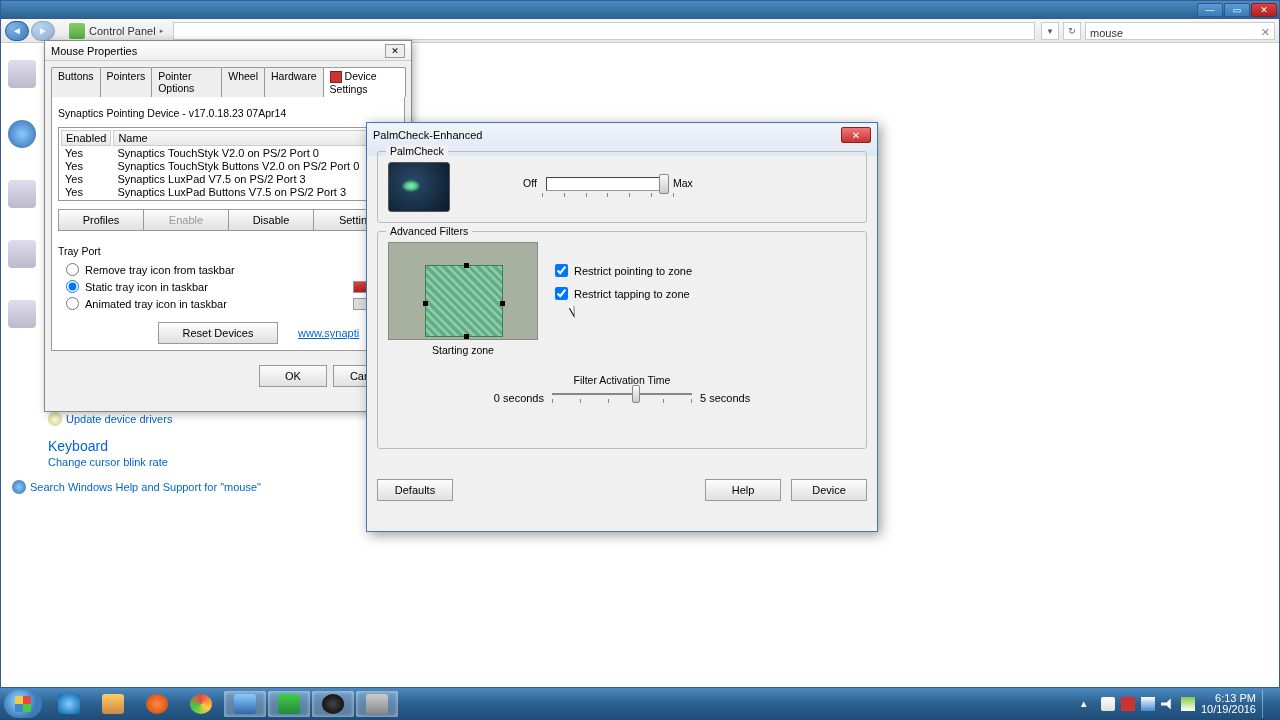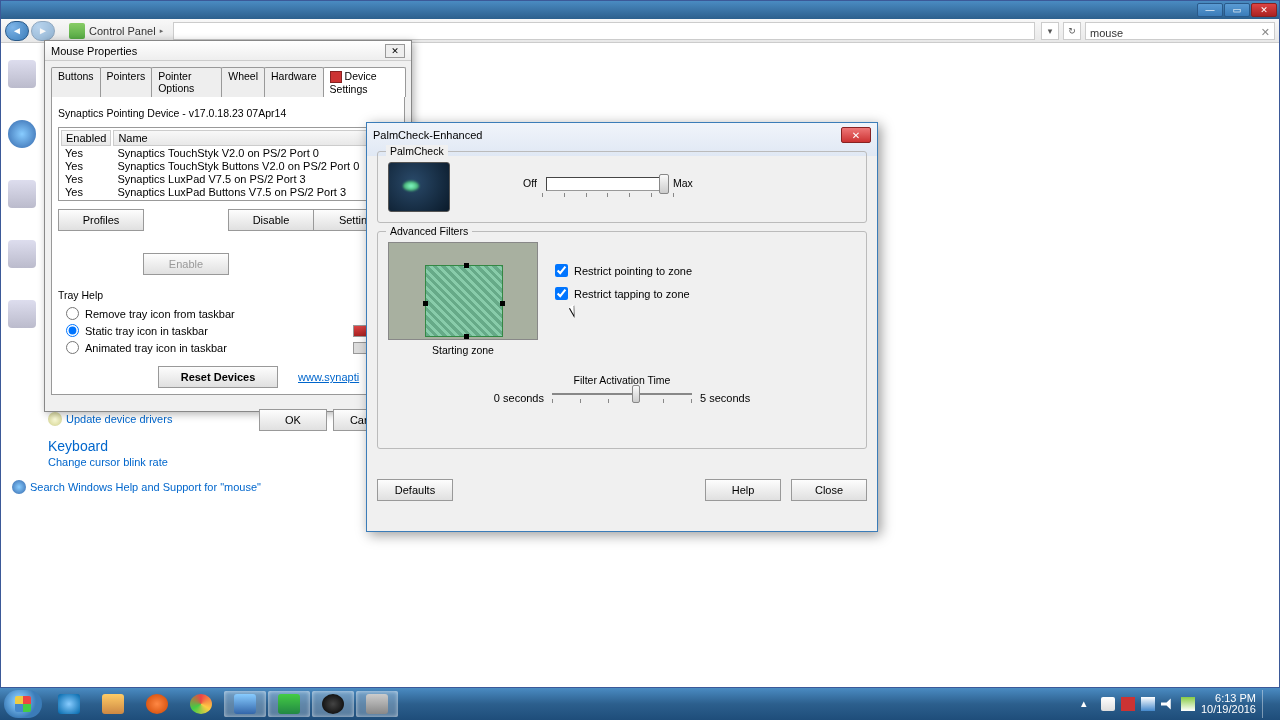--- a/index.html
+++ b/index.html
@@ -65,32 +65,32 @@
 .tab.active { background: #fff; position: relative; z-index: 2; }
 .tab.active::before { content: ""; display: inline-block; width: 10px; height: 10px; background: #c33; border: 1px solid #822; margin-right: 3px; vertical-align: middle; }
 .tabpanel { border: 1px solid #999; background: #fff; padding: 6px; margin-top: -1px; }
 .pdev { text-align: left; font-size: 10.5px; margin: 4px 0 8px; }
 .devlabel { font-size: 10.5px; margin-bottom: 2px; }
 .devtable { border: 1px solid #999; width: 100%; background: #fff; font-size: 10.5px; }
 .devtable th { background: linear-gradient(#f8f8f8,#e8e8e8); border: 1px solid #ccc; text-align: left; padding: 1px 4px; font-weight: normal; }
 .devtable td { padding: 0 4px; line-height: 11px; }
 .btnrow { display: flex; gap: 0; margin-top: 8px; }
 .btnrow button { flex: 1; height: 22px; border: 1px solid #999; background: linear-gradient(#fdfdfd,#e0e0e0); cursor: pointer; font-size: 11px; margin-right: -1px; }
-.btnrow button:disabled { color: #999; margin-top: 44px; }
+.btnrow button:disabled { color: #999; }
 
 .trayicon { margin-top: 14px; }
 .trayicon .hdr { font-size: 10.5px; margin-bottom: 4px; }
 .radio { display: flex; align-items: center; padding: 2px 8px; }
 .radio input { margin-right: 6px; }
 .radio .preview { margin-left: auto; display: flex; align-items: center; font-size: 10px; }
 .previcon { width: 14px; height: 12px; background: #ddd; border: 1px solid #999; margin-right: 2px; }
 .previcon.red { background: linear-gradient(#d44,#a22); }
 
 .resetrow { display: flex; align-items: center; margin-top: 10px; gap: 20px; }
-.resetrow button { width: 120px; height: 22px; border: 1px solid #999; background: linear-gradient(#fdfdfd,#e0e0e0); cursor: pointer; margin-left: 100px; font-weight: bold; }
+.resetrow button { width: 120px; height: 22px; border: 1px solid #999; background: linear-gradient(#fdfdfd,#e0e0e0); cursor: pointer; margin-left: 100px; }
 .resetrow a { color: #0066cc; text-decoration: underline; cursor: pointer; font-size: 11px; }
 
 .dlgbtns { display: flex; justify-content: flex-end; gap: 6px; margin-top: 14px; padding-right: 4px; }
 .dlgbtns button { width: 68px; height: 22px; border: 1px solid #999; background: linear-gradient(#fdfdfd,#e0e0e0); cursor: pointer; }
 
 
 .palmcheck {
   position: absolute; left: 366px; top: 122px; width: 512px; height: 410px;
   background: linear-gradient(to bottom, #f0f4fa 0%, #e0e8f4 8%, #f0f0f0 8%, #f0f0f0 100%);
   border: 1px solid #3b7cb8;
@@ -239,21 +239,21 @@
       </tbody>
         </table>
       <div class="btnrow">
         <button>Profiles</button>
         <button disabled="">Enable</button>
         <button>Disable</button>
         <button>Setting</button>
       </div>
 
       <div class="trayicon">
-        <div class="hdr">Tray Help</div>
+        <div class="hdr">Tray Port</div>
         <label class="radio">
           <input type="radio" name="tray" style="">
           <span>Remove tray icon from taskbar</span>
           <span class="preview">
               <span>4:20</span>
             </span>
         </label>
         <label class="radio">
           <input type="radio" name="tray" checked="" style="">
           <span>Static tray icon in taskbar</span>
@@ -355,21 +355,21 @@
           </div>
           <span>5 seconds</span>
         </div>
       </div>
     </div>
 
     <div class="pcbtns">
       <button>Defaults</button>
       <div class="spacer"></div>
       <button>Help</button>
-      <button>Close</button>
+      <button>Device</button>
     </div>
   </div>
 </div>
 
 <div class="cursor" style="left:571px; top:305px"></div>
 
 <div class="taskbar">
   <div class="start"></div>
   <div class="tbitem">
       <div class="tbicon" style="background:radial-gradient(#8cf,#06a)"></div>

